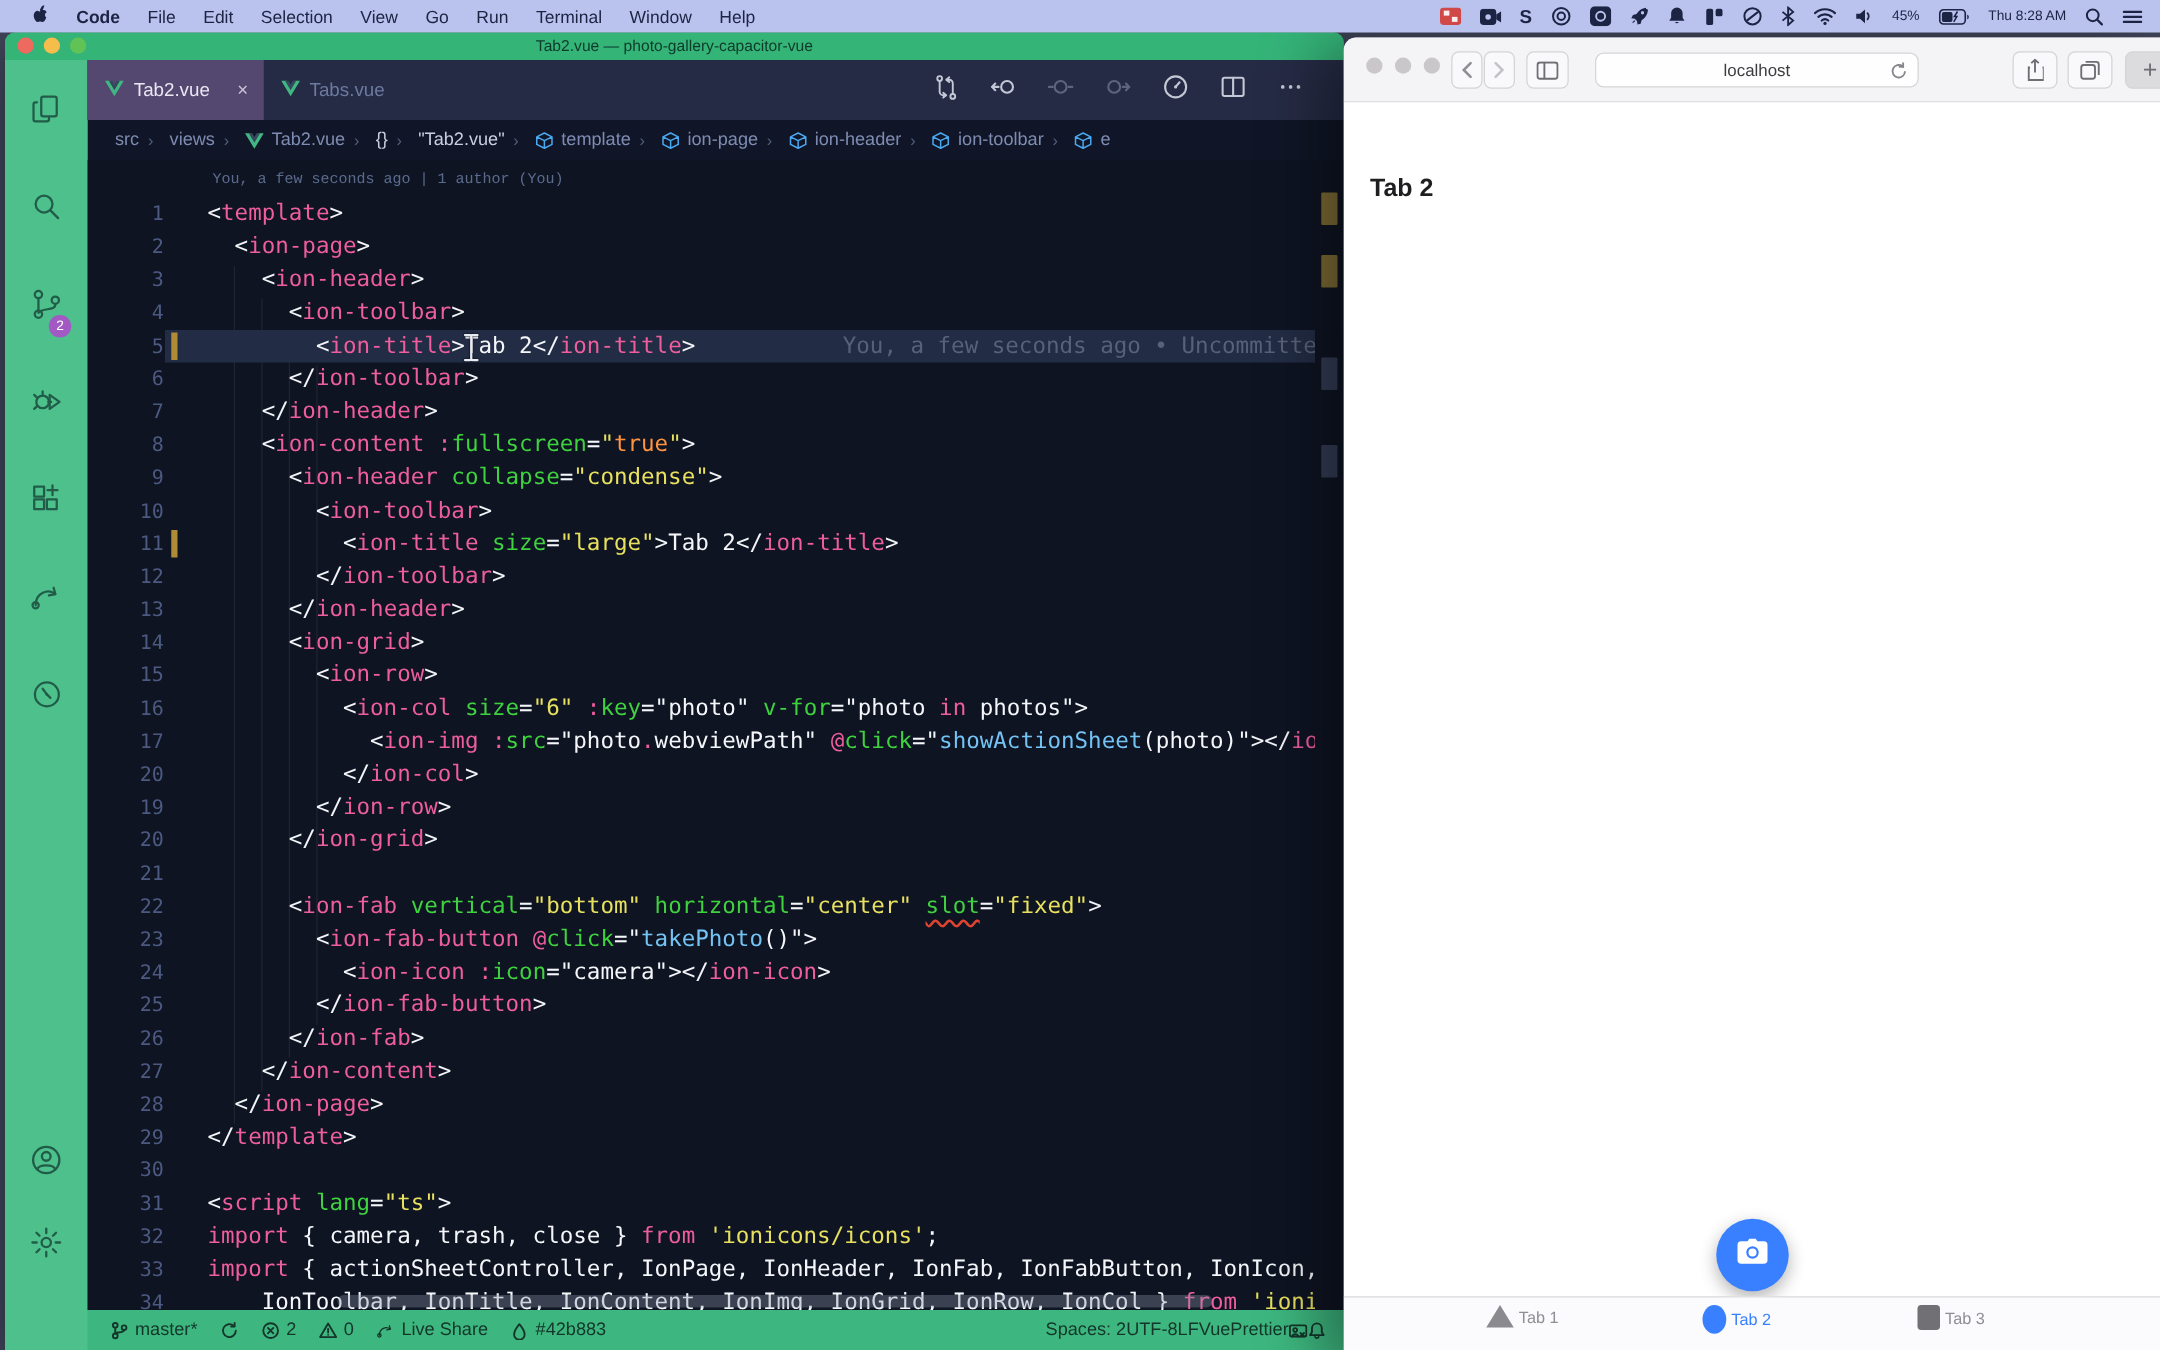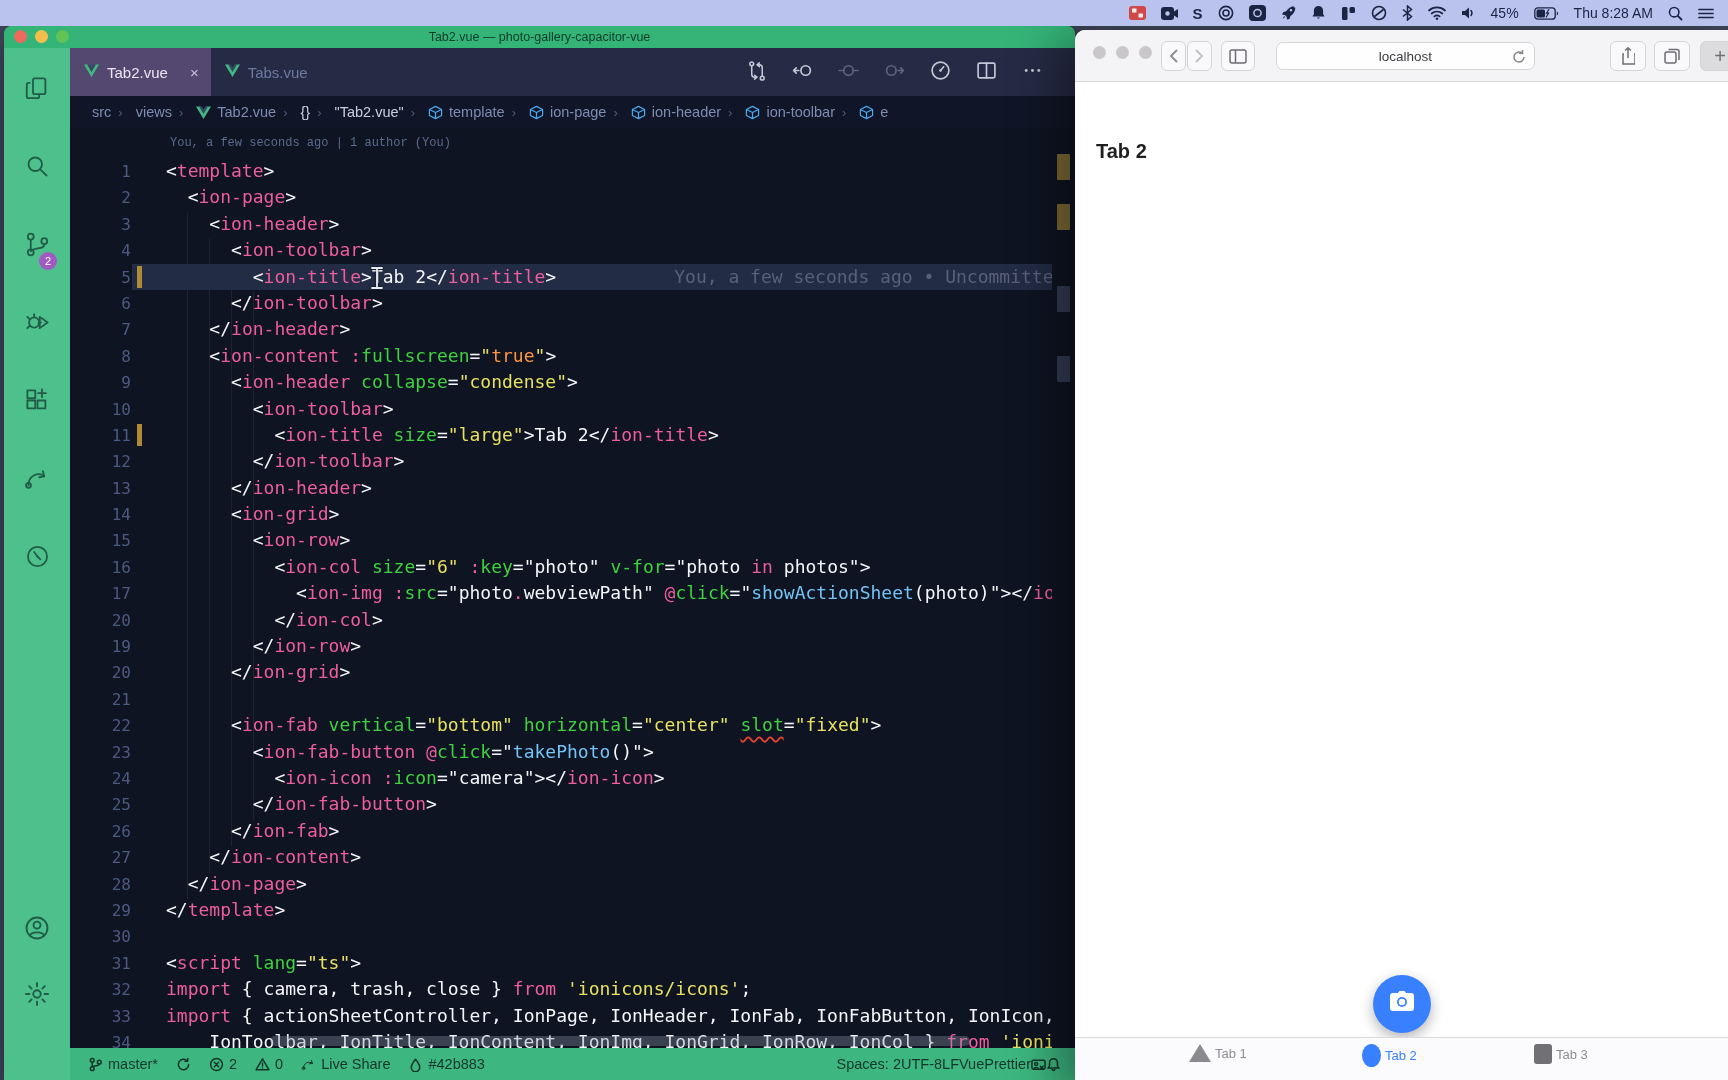--- a/index.html
+++ b/index.html
@@ -7,21 +7,21 @@
     font-family:"Liberation Sans", sans-serif; }
 
   
   .menubar { position:absolute; left:0; top:0; width:1728px; height:26px; background:#b9c3ee;
     display:flex; align-items:center; color:#1c2444; font-size:14px; z-index:50; }
   .menubar .mleft { display:flex; align-items:center; padding-left:14px; }
   .menubar .mitem { padding:0 11px; white-space:nowrap; }
   .menubar .mitem.bold { font-weight:bold; }
   .menubar .mright { margin-left:auto; display:flex; align-items:center; gap:15px; padding-right:14px; }
   .menubar .mright svg { display:block; }
-  .mtext { font-size:14px; white-space:nowrap; }
+  .mtext { font-size:11px; white-space:nowrap; }
 
   
   .vscode { position:absolute; left:4px; top:26px; width:1071px; height:1054px;
     border-radius:8px 8px 0 0; overflow:hidden; display:flex; flex-direction:column;
     box-shadow:0 12px 40px rgba(0,0,0,.45); background:#22c55e; }
   .vs-titlebar { height:22px; background:#35b478; position:relative; display:flex; align-items:center;
     justify-content:center; color:#0d3b2a; font-size:12.5px; flex:0 0 auto; }
   .lights { position:absolute; left:10px; top:4px; display:flex; gap:8px; }
   .light { width:13px; height:13px; border-radius:50%; }
   .vs-main { flex:1; display:flex; min-height:0; }
@@ -105,20 +105,38 @@
   .ion-tab.active { color:#3880ff; }
   .tri { width:0; height:0; border-left:11px solid transparent; border-right:11px solid transparent;
     border-bottom:18px solid #8a8a8f; }
   .ell { width:19px; height:23px; border-radius:50%; background:#3880ff; }
   .sqr { width:18px; height:20px; border-radius:3px; background:#717175; }
 </style>
 </head>
 <body>
 
 <div class="menubar">
+  <div class="mleft">
+    <span class="mitem">
+      <svg viewBox="0 0 15 18" width="14" height="17">
+          <path fill="#1c2444" d="M7.6 4.6c.9-1.9 2.9-2.1 2.9-2.1s.3 1.7-.9 2.9c1-.3 3 .1 3.7 1.7-2.2 1-1.8 3.4-.4 4.4-.5 1.7-1.6 4.1-3.3 4.1-.8 0-1-.5-2-.5s-1.3.5-2 .5c-1.7 0-3.5-3.1-3.5-5.6 0-2.8 2.2-4.2 3.7-4 .8.1 1.3.6 1.8.6z"></path>
+          <path fill="#1c2444" d="M8.7 2.7C9.2 1.9 10.3 1.2 11.2 1.2c0 .9-.5 1.9-1.1 2.4-.5.4-1.2.7-1.7.6 0-.5.1-1 .3-1.5z"></path>
+        </svg>
+    </span>
+    <span class="mitem bold">Code</span>
+    <span class="mitem">File</span>
+    <span class="mitem">Edit</span>
+    <span class="mitem">Selection</span>
+    <span class="mitem">View</span>
+    <span class="mitem">Go</span>
+    <span class="mitem">Run</span>
+    <span class="mitem">Terminal</span>
+    <span class="mitem">Window</span>
+    <span class="mitem">Help</span>
+  </div>
   <div class="mright">
     <span>
         <svg width="17" height="14" viewBox="0 0 17 14">
           <rect x="0" y="0" width="17" height="14" rx="3" fill="#d04848"></rect>
           <rect x="3" y="2.5" width="4.5" height="4" fill="#fff" opacity=".9"></rect>
           <rect x="9.5" y="7.5" width="4.5" height="4" fill="#fff" opacity=".9"></rect>
         </svg>
       </span>
     <span>
         <svg width="17" height="13" viewBox="0 0 17 13">

